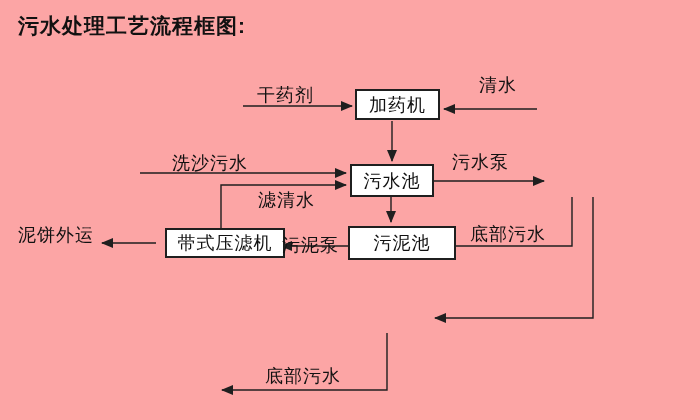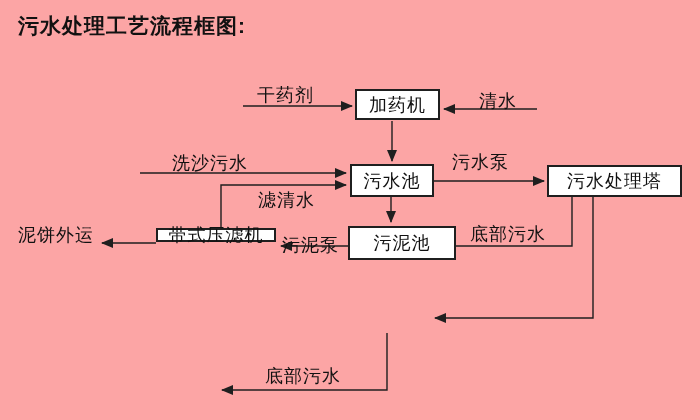--- a/index.html
+++ b/index.html
@@ -76,26 +76,25 @@
       <path d="M572 197 L572 246 L437 246" marker-end="url(#ah)"></path>
       <path d="M348 246 L281 246" marker-end="url(#ah)"></path>
       <path d="M156 243 L102 243" marker-end="url(#ah)"></path>
       <path d="M593 197 L593 318 L435 318" marker-end="url(#ah)"></path>
       <path d="M387 333 L387 390 L222 390" marker-end="url(#ah)"></path>
     </g>
   </svg>
 
   <div class="node" style="left:355px; top:89px; width:85px; height:31px;">加药机</div>
   <div class="node" style="left:350px; top:164px; width:84px; height:33px;">污水池</div>
-  <div class="node" style="left:547px; top:165px; width:135px; height:32px;">污水处理塔</div>
   <div class="node" style="left:348px; top:226px; width:108px; height:34px;">污泥池</div>
-  <div class="node" style="left:156px; top:228px; width:120px; height:14px;">带式压滤机</div>
+  <div class="node" style="left:165px; top:228px; width:120px; height:30px;">带式压滤机</div>
 
   <div class="edge-label" style="left:257px; top:86px;">干药剂</div>
-  <div class="edge-label" style="left:479px; top:92px;">清水</div>
+  <div class="edge-label" style="left:479px; top:76px;">清水</div>
   <div class="edge-label" style="left:172px; top:154px;">洗沙污水</div>
   <div class="edge-label" style="left:258px; top:191px;">滤清水</div>
   <div class="edge-label" style="left:452px; top:153px;">污水泵</div>
   <div class="edge-label" style="left:470px; top:225px;">底部污水</div>
   <div class="edge-label" style="left:282px; top:236px;">污泥泵</div>
   <div class="edge-label" style="left:18px; top:226px;">泥饼外运</div>
   <div class="edge-label" style="left:265px; top:367px;">底部污水</div>
 
 </div>
 

